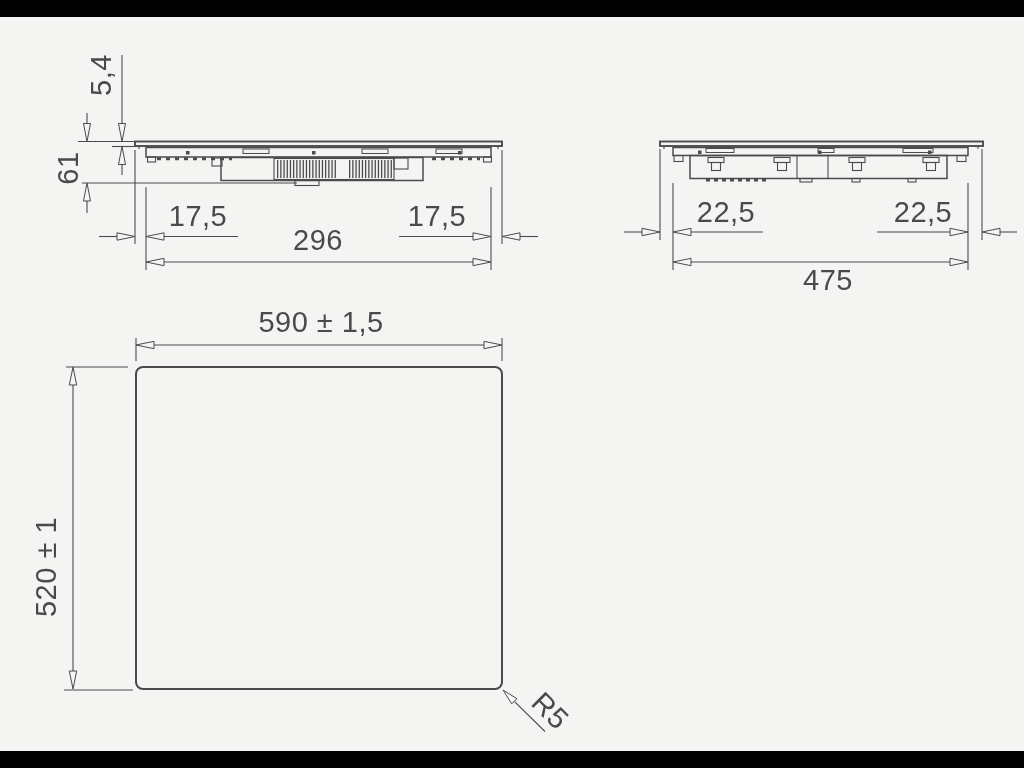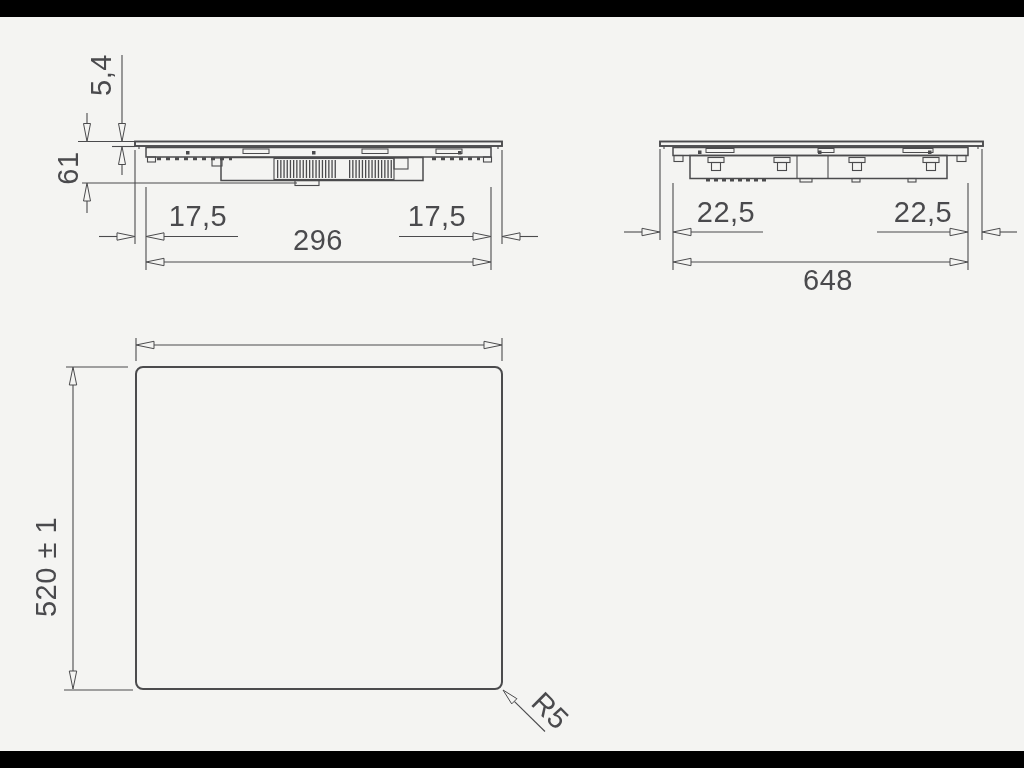--- a/index.html
+++ b/index.html
@@ -204,22 +204,23 @@
   <div class="lbl rot-ccw" style="left:68px;top:168px;">61</div>
 
   <div class="lbl" style="left:198px;top:216px;">17,5</div>
 
   <div class="lbl" style="left:318px;top:240px;">296</div>
 
   <div class="lbl" style="left:437px;top:216px;">17,5</div>
 
   <div class="lbl" style="left:726px;top:212px;">22,5</div>
 
-  <div class="lbl" style="left:828px;top:280px;">648</div>
+  <div class="lbl" style="left:828px;top:280px;">475</div>
 
   <div class="lbl" style="left:923px;top:212px;">22,5</div>
 
+  <div class="lbl" style="left:321px;top:322px;">590 ± 1,5</div>
 
   <div class="lbl rot-ccw" style="left:46px;top:567px;">520 ± 1</div>
 
   <div class="lbl rot-45" style="left:550px;top:711px;">R5</div>
 
 </div>
 
 </body></html>

